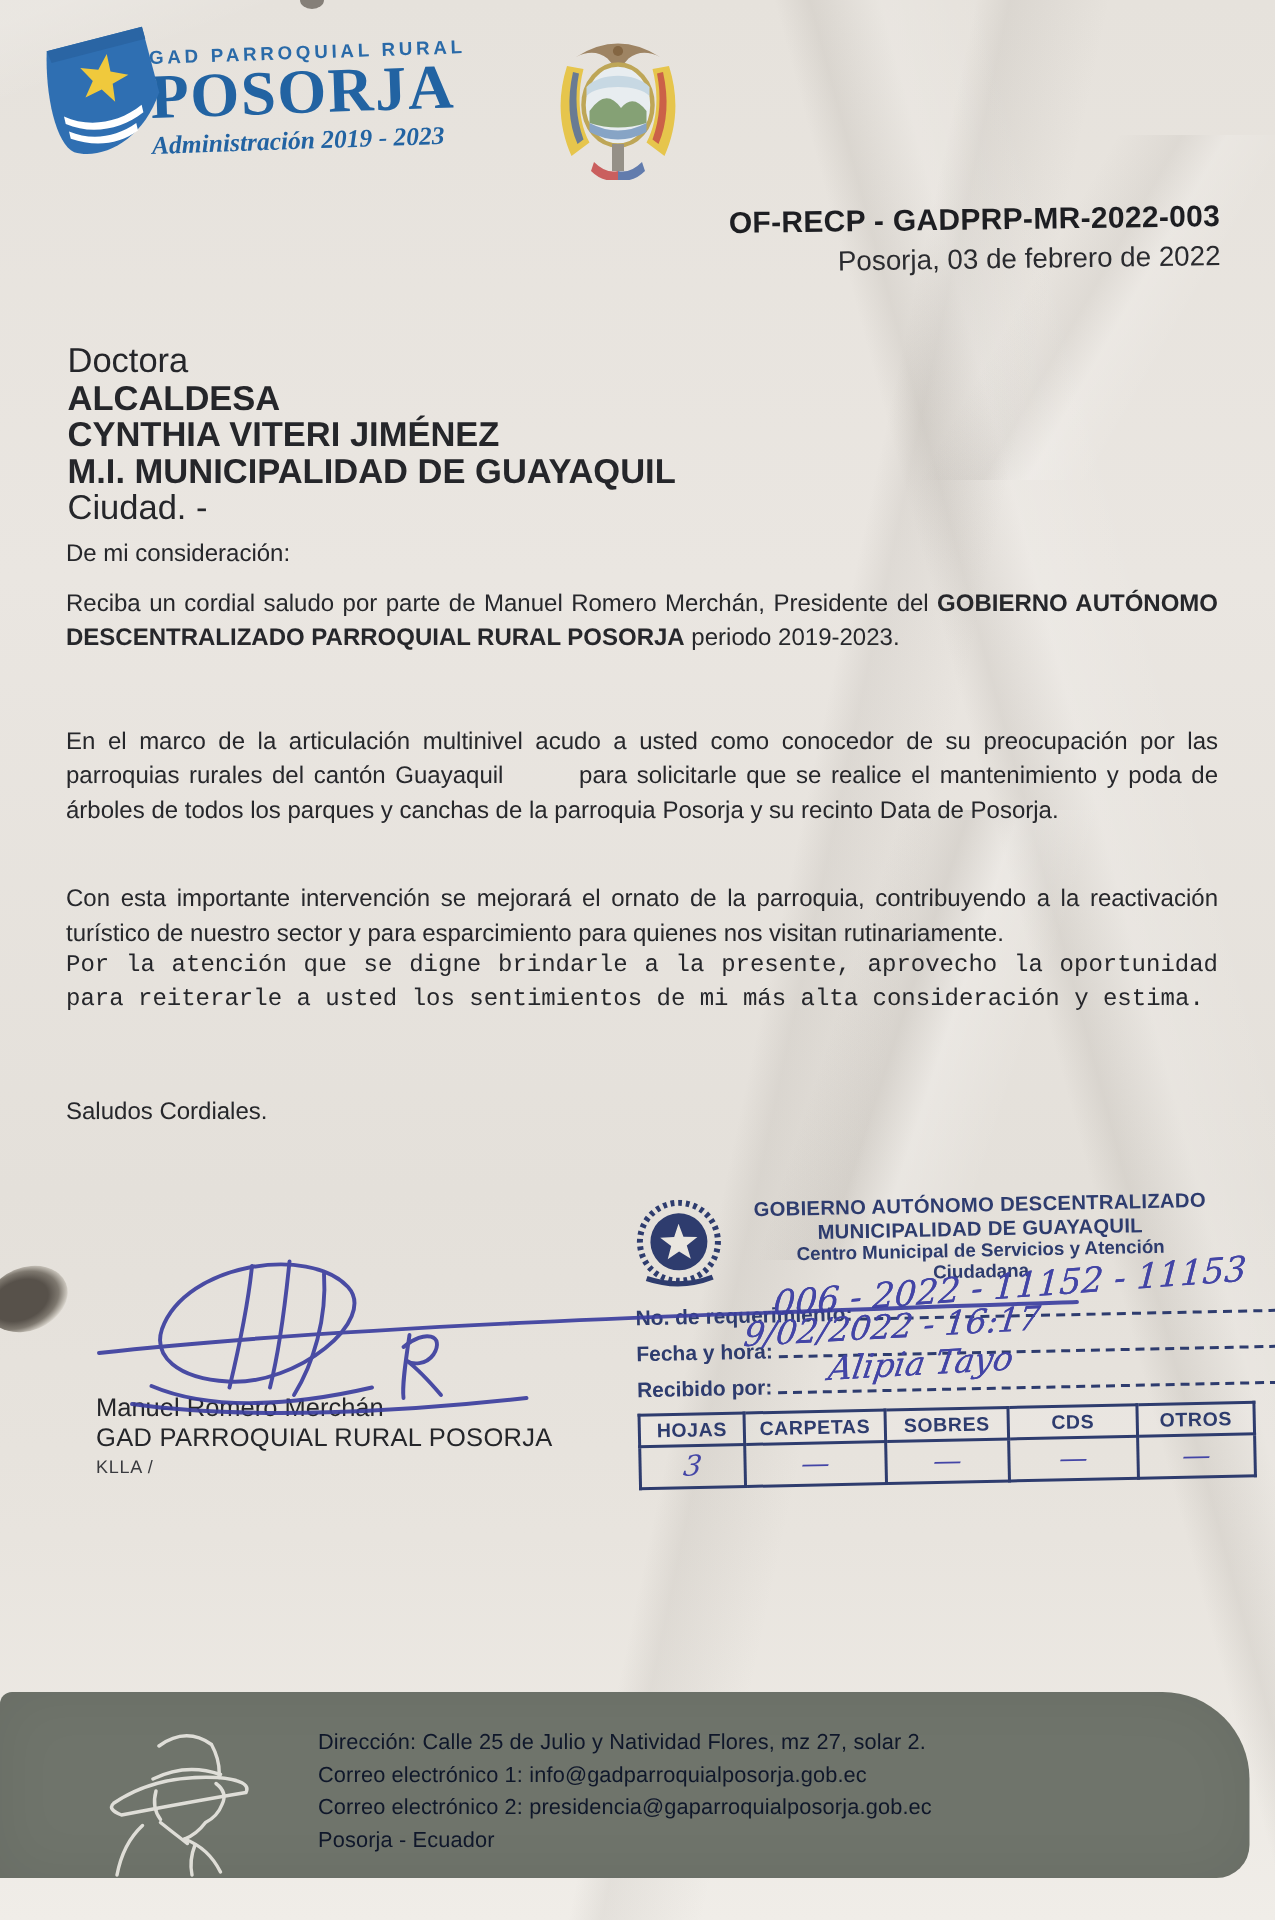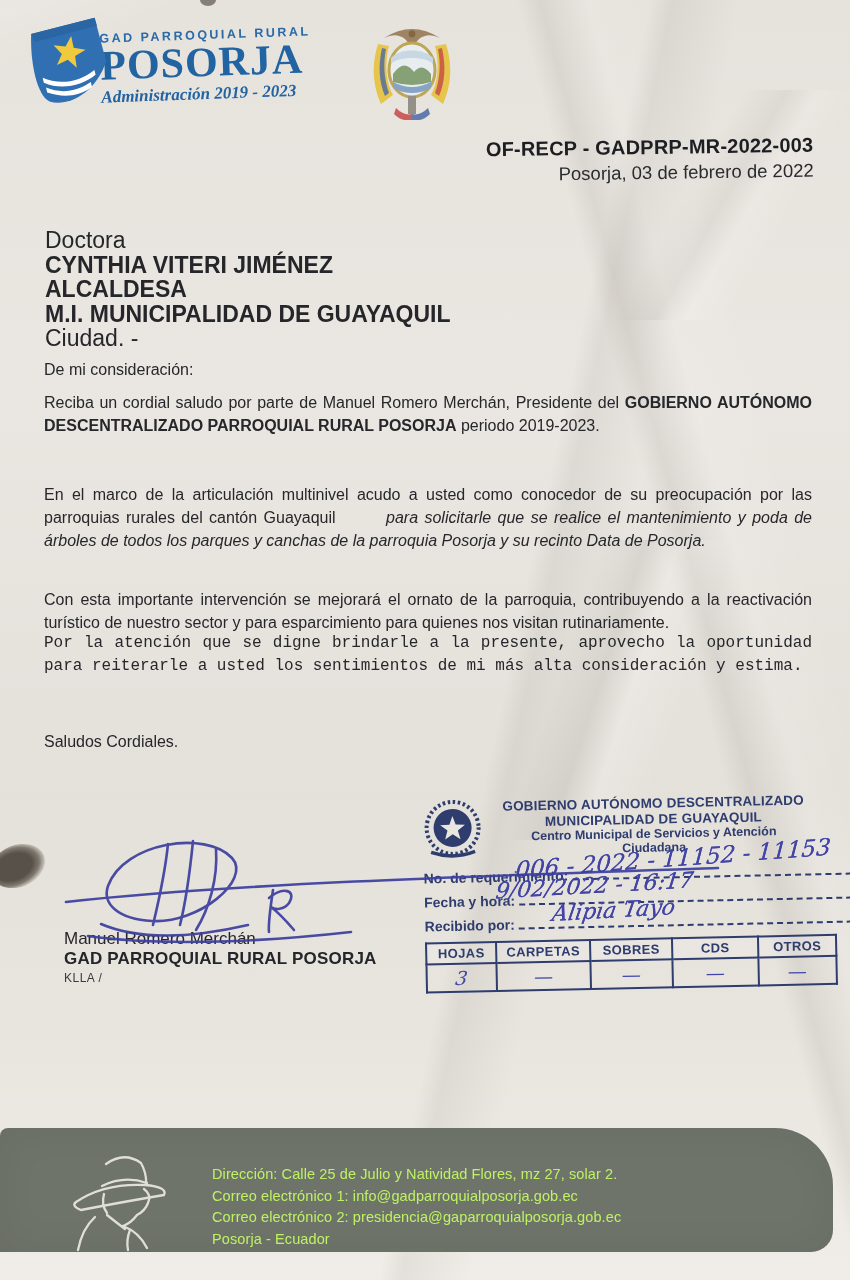--- a/index.html
+++ b/index.html
@@ -34,37 +34,37 @@
   .coat{position:absolute;left:362px;top:24px;opacity:.92;}
 
   
   .ref-block{position:absolute;right:36px;top:136px;text-align:right;transform:rotate(-0.8deg);}
   .ref-number{font-size:20px;font-weight:bold;color:#1d1e22;letter-spacing:.2px;}
   .ref-date{font-size:18.5px;color:#2a2b2f;margin-top:3px;}
 
   
   .recipient{position:absolute;left:45px;top:228px;font-size:23px;line-height:24.5px;}
   .bold{font-weight:bold;}
-  .italic{font-style:italic;margin-left:44px;}
+  .italic{margin-left:44px;}
 
   
   .para{position:absolute;left:44px;width:768px;font-size:16px;line-height:23px;text-align:justify;color:#26272b;}
   .salutation{top:358px;text-align:left;}
   .p1{top:391px;}
   .p2{top:483px;}
   .p3{top:588px;}
   .p4{top:632px;font-family:Liberation Mono, monospace;}
   .closing{top:730px;text-align:left;}
 
   
   .signature-svg{position:absolute;left:46px;top:828px;z-index:6;}
   .sign-block{position:absolute;left:64px;top:929px;line-height:19.5px;}
   .sign-name{font-size:17px;}
   .sign-role{font-size:17px;font-weight:bold;letter-spacing:.3px;}
-  .sign-org{font-size:17px;font-weight:bold;letter-spacing:.2px;}
+  .sign-org{font-size:17px;font-weight:normal;letter-spacing:.2px;}
   .sign-initials{font-size:12px;letter-spacing:.5px;color:#3a3b3f;margin-top:1px;}
 
   
   .stamp{position:absolute;left:424px;top:796px;width:430px;color:#2e3c6e;transform:rotate(-1.2deg);z-index:3;}
   .stamp-head{position:relative;min-height:62px;}
   .stamp-emblem{position:absolute;left:0;top:0;}
   .stamp-lines{margin-left:66px;text-align:center;font-weight:bold;width:330px;}
   .stamp-l1,.stamp-l2{font-size:13.5px;letter-spacing:.2px;line-height:15.5px;}
   .stamp-l3,.stamp-l4{font-size:12.5px;line-height:14px;}
   .stamp-row{display:flex;align-items:flex-end;margin-top:5px;height:19px;}
@@ -76,21 +76,21 @@
   .hand-recv{left:128px;top:101px;font-size:22px;transform:rotate(-2deg) skewX(-12deg);}
   .stamp-table{margin-top:8px;width:400px;border-collapse:collapse;table-layout:fixed;}
   .stamp-table th{border:2.5px solid #2e3c6e;font-size:13px;letter-spacing:.4px;padding:2px 0;background:rgba(255,255,255,.12);}
   .stamp-table td{border:2.5px solid #2e3c6e;height:24px;text-align:center;
     font-family:"DejaVu Serif",serif;font-style:italic;font-size:19px;color:#4345a6;transform:skewX(-8deg);}
 
   
   .footer-band{position:absolute;left:0;top:1128px;width:833px;height:124px;background:#6f746b;
     border-radius:8px 58px 22px 0;box-shadow:inset 0 0 40px rgba(0,0,0,.06);}
   .footer-icon{position:absolute;left:66px;top:16px;}
-  .footer-text{position:absolute;left:212px;top:36px;color:#bef264;font-size:14.5px;line-height:21.5px;letter-spacing:.1px;}
+  .footer-text{position:absolute;left:212px;top:24px;color:#0f172a;font-size:14.5px;line-height:21.5px;letter-spacing:.1px;}
 </style>
 </head>
 <body>
 
 <div class="page">
 
   <div class="crease crease1"></div>
   <div class="crease crease2"></div>
   <div class="crease crease3"></div>
   <div class="punch-hole"></div>
@@ -129,22 +129,22 @@
     <path d="M66,84 Q58,92 50,90 L50,96 Q60,98 68,90 Z" fill="#3d5fa0" opacity=".85"></path>
   </svg>
 
   <div class="ref-block">
     <div class="ref-number">OF-RECP - GADPRP-MR-2022-003</div>
     <div class="ref-date">Posorja, 03 de febrero de 2022</div>
   </div>
 
   <div class="recipient">
     <div>Doctora</div>
+    <div class="bold">ALCALDESA</div>
     <div class="bold">CYNTHIA VITERI JIMÉNEZ</div>
-    <div class="bold">ALCALDESA</div>
     <div class="bold">M.I. MUNICIPALIDAD DE GUAYAQUIL</div>
     <div>Ciudad. -</div>
   </div>
 
   <div class="para salutation">De mi consideración:</div>
 
   <div class="para p1"><span>Reciba un cordial saludo por parte de Manuel Romero Merchán, Presidente del </span><span class="bold">GOBIERNO AUTÓNOMO DESCENTRALIZADO PARROQUIAL RURAL POSORJA</span><span> periodo 2019-2023.</span></div>
 
   <div class="para p2"><span>En el marco de la articulación multinivel acudo a usted como conocedor de su preocupación por las parroquias rurales del cantón Guayaquil </span><span class="italic">para solicitarle que se realice el mantenimiento y poda de árboles de todos los parques y canchas de la parroquia Posorja y su recinto Data de Posorja.</span></div>
 

